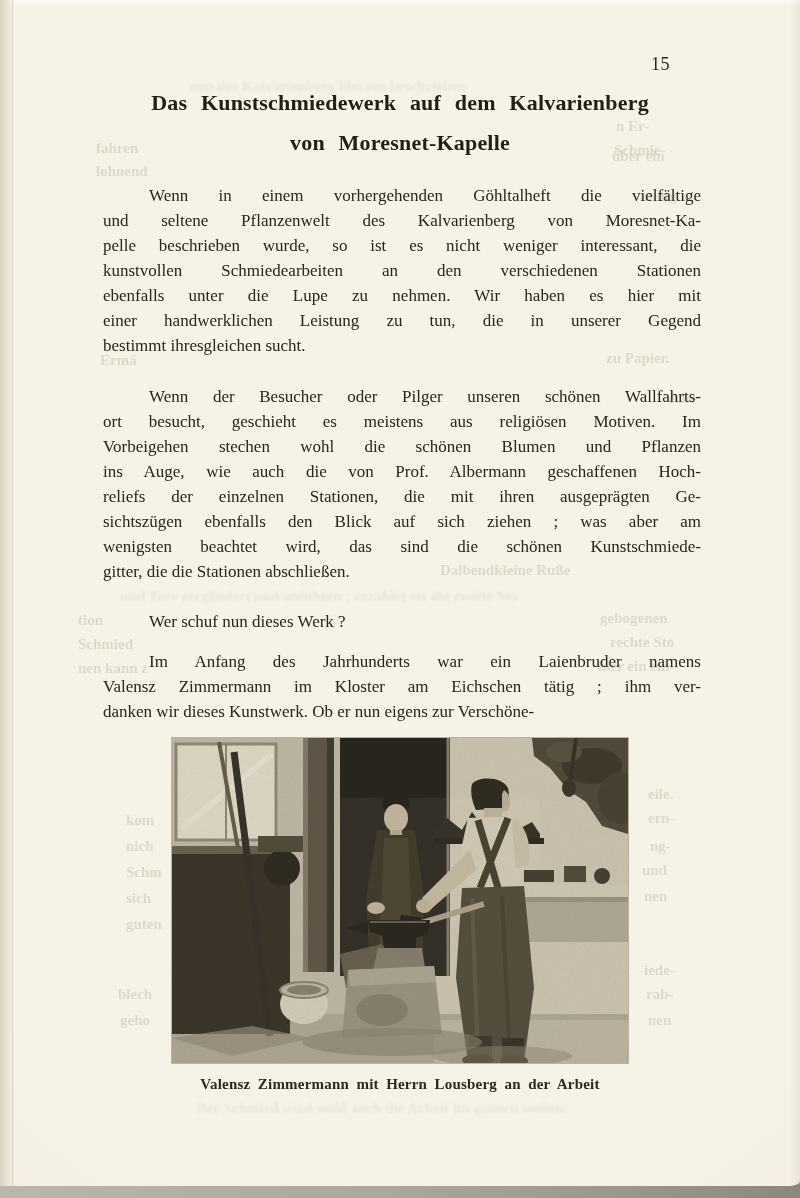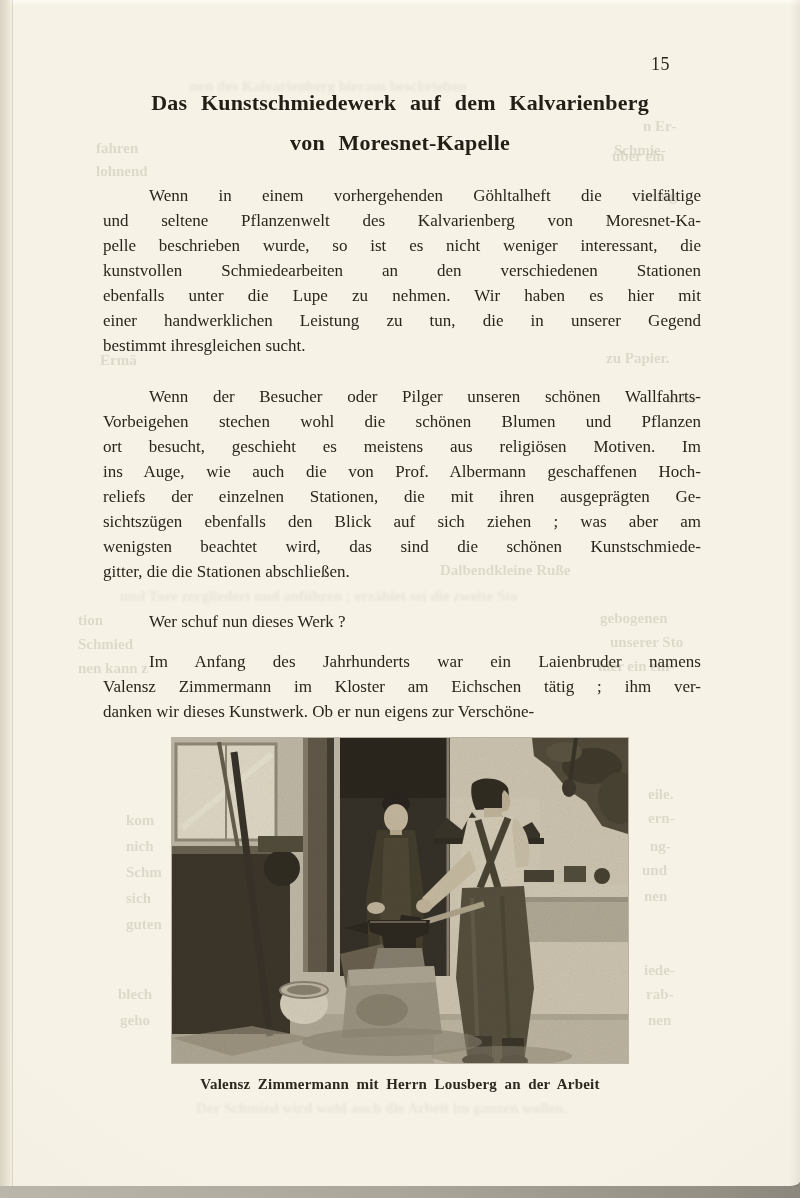--- a/index.html
+++ b/index.html
@@ -45,35 +45,35 @@
 </head>
 <body>
 
 <div class="page">
   <div class="edge-top"></div>
   <div class="edge-left"></div>
   <div class="edge-right"></div>
 
   <div class="bleed-layer" id="bleed-host">
       <span class="bleed faintwide" style="left: 190px; top: 78px; font-size: 15px;">nen des Kalvarienberg hieraus beschrieben</span>
-      <span class="bleed" style="left: 643px; top: 118px; font-size: 15px;">n Er-</span>
+      <span class="bleed" style="left: 616px; top: 118px; font-size: 15px;">n Er-</span>
       <span class="bleed" style="left: 96px; top: 140px; font-size: 15px;">fahren</span>
       <span class="bleed" style="left: 614px; top: 142px; font-size: 15px;">Schmie-</span>
       <span class="bleed" style="left: 96px; top: 163px; font-size: 15px;">lohnend</span>
       <span class="bleed" style="left: 612px; top: 148px; font-size: 15px;">über ein</span>
       <span class="bleed" style="left: 640px; top: 188px; font-size: 15px;">mung.</span>
       <span class="bleed" style="left: 100px; top: 352px; font-size: 15px;">Ermä</span>
       <span class="bleed" style="left: 606px; top: 350px; font-size: 15px;">zu Papier.</span>
       <span class="bleed" style="left: 668px; top: 390px; font-size: 15px;">eche</span>
       <span class="bleed" style="left: 440px; top: 562px; font-size: 15px;">Dalbendkleine Ruße</span>
       <span class="bleed faintwide" style="left: 120px; top: 588px; font-size: 15px;">und Tore zergliedert und anführen ; erzählet sei die zweite Sto</span>
       <span class="bleed" style="left: 78px; top: 612px; font-size: 15px;">tion</span>
       <span class="bleed" style="left: 600px; top: 610px; font-size: 15px;">gebogenen</span>
       <span class="bleed" style="left: 78px; top: 636px; font-size: 15px;">Schmied</span>
-      <span class="bleed" style="left: 610px; top: 634px; font-size: 15px;">unserer Sto</span>
+      <span class="bleed" style="left: 610px; top: 634px; font-size: 15px;">rechte Sto</span>
       <span class="bleed" style="left: 78px; top: 660px; font-size: 15px;">nen kann z</span>
       <span class="bleed" style="left: 598px; top: 658px; font-size: 15px;">hier ein ein-</span>
       <span class="bleed" style="left: 648px; top: 786px; font-size: 15px;">eile.</span>
       <span class="bleed" style="left: 126px; top: 812px; font-size: 15px;">kom</span>
       <span class="bleed" style="left: 648px; top: 810px; font-size: 15px;">ern-</span>
       <span class="bleed" style="left: 126px; top: 838px; font-size: 15px;">nich</span>
       <span class="bleed" style="left: 650px; top: 838px; font-size: 15px;">ng-</span>
       <span class="bleed" style="left: 126px; top: 864px; font-size: 15px; text-align: right;">Schm</span>
       <span class="bleed" style="left: 642px; top: 862px; font-size: 15px;">und</span>
       <span class="bleed" style="left: 126px; top: 890px; font-size: 15px;">sich</span>
@@ -99,22 +99,22 @@
         <div class="line first">Wenn in einem vorhergehenden Göhltalheft die vielfältige</div>
         <div class="line">und seltene Pflanzenwelt des Kalvarienberg von Moresnet-Ka-</div>
         <div class="line">pelle beschrieben wurde, so ist es nicht weniger interessant, die</div>
         <div class="line">kunstvollen Schmiedearbeiten an den verschiedenen Stationen</div>
         <div class="line">ebenfalls unter die Lupe zu nehmen. Wir haben es hier mit</div>
         <div class="line">einer handwerklichen Leistung zu tun, die in unserer Gegend</div>
         <div class="line last">bestimmt ihresgleichen sucht.</div>
       </div>
       <div class="para">
         <div class="line first">Wenn der Besucher oder Pilger unseren schönen Wallfahrts-</div>
+        <div class="line">ort besucht, geschieht es meistens aus religiösen Motiven. Im</div>
         <div class="line">Vorbeigehen stechen wohl die schönen Blumen und Pflanzen</div>
-        <div class="line">ort besucht, geschieht es meistens aus religiösen Motiven. Im</div>
         <div class="line">ins Auge, wie auch die von Prof. Albermann geschaffenen Hoch-</div>
         <div class="line">reliefs der einzelnen Stationen, die mit ihren ausgeprägten Ge-</div>
         <div class="line">sichtszügen ebenfalls den Blick auf sich ziehen ; was aber am</div>
         <div class="line">wenigsten beachtet wird, das sind die schönen Kunstschmiede-</div>
         <div class="line last">gitter, die die Stationen abschließen.</div>
       </div>
       <div class="para">
         <div class="line first last">Wer schuf nun dieses Werk ?</div>
       </div>
       <div class="para">

